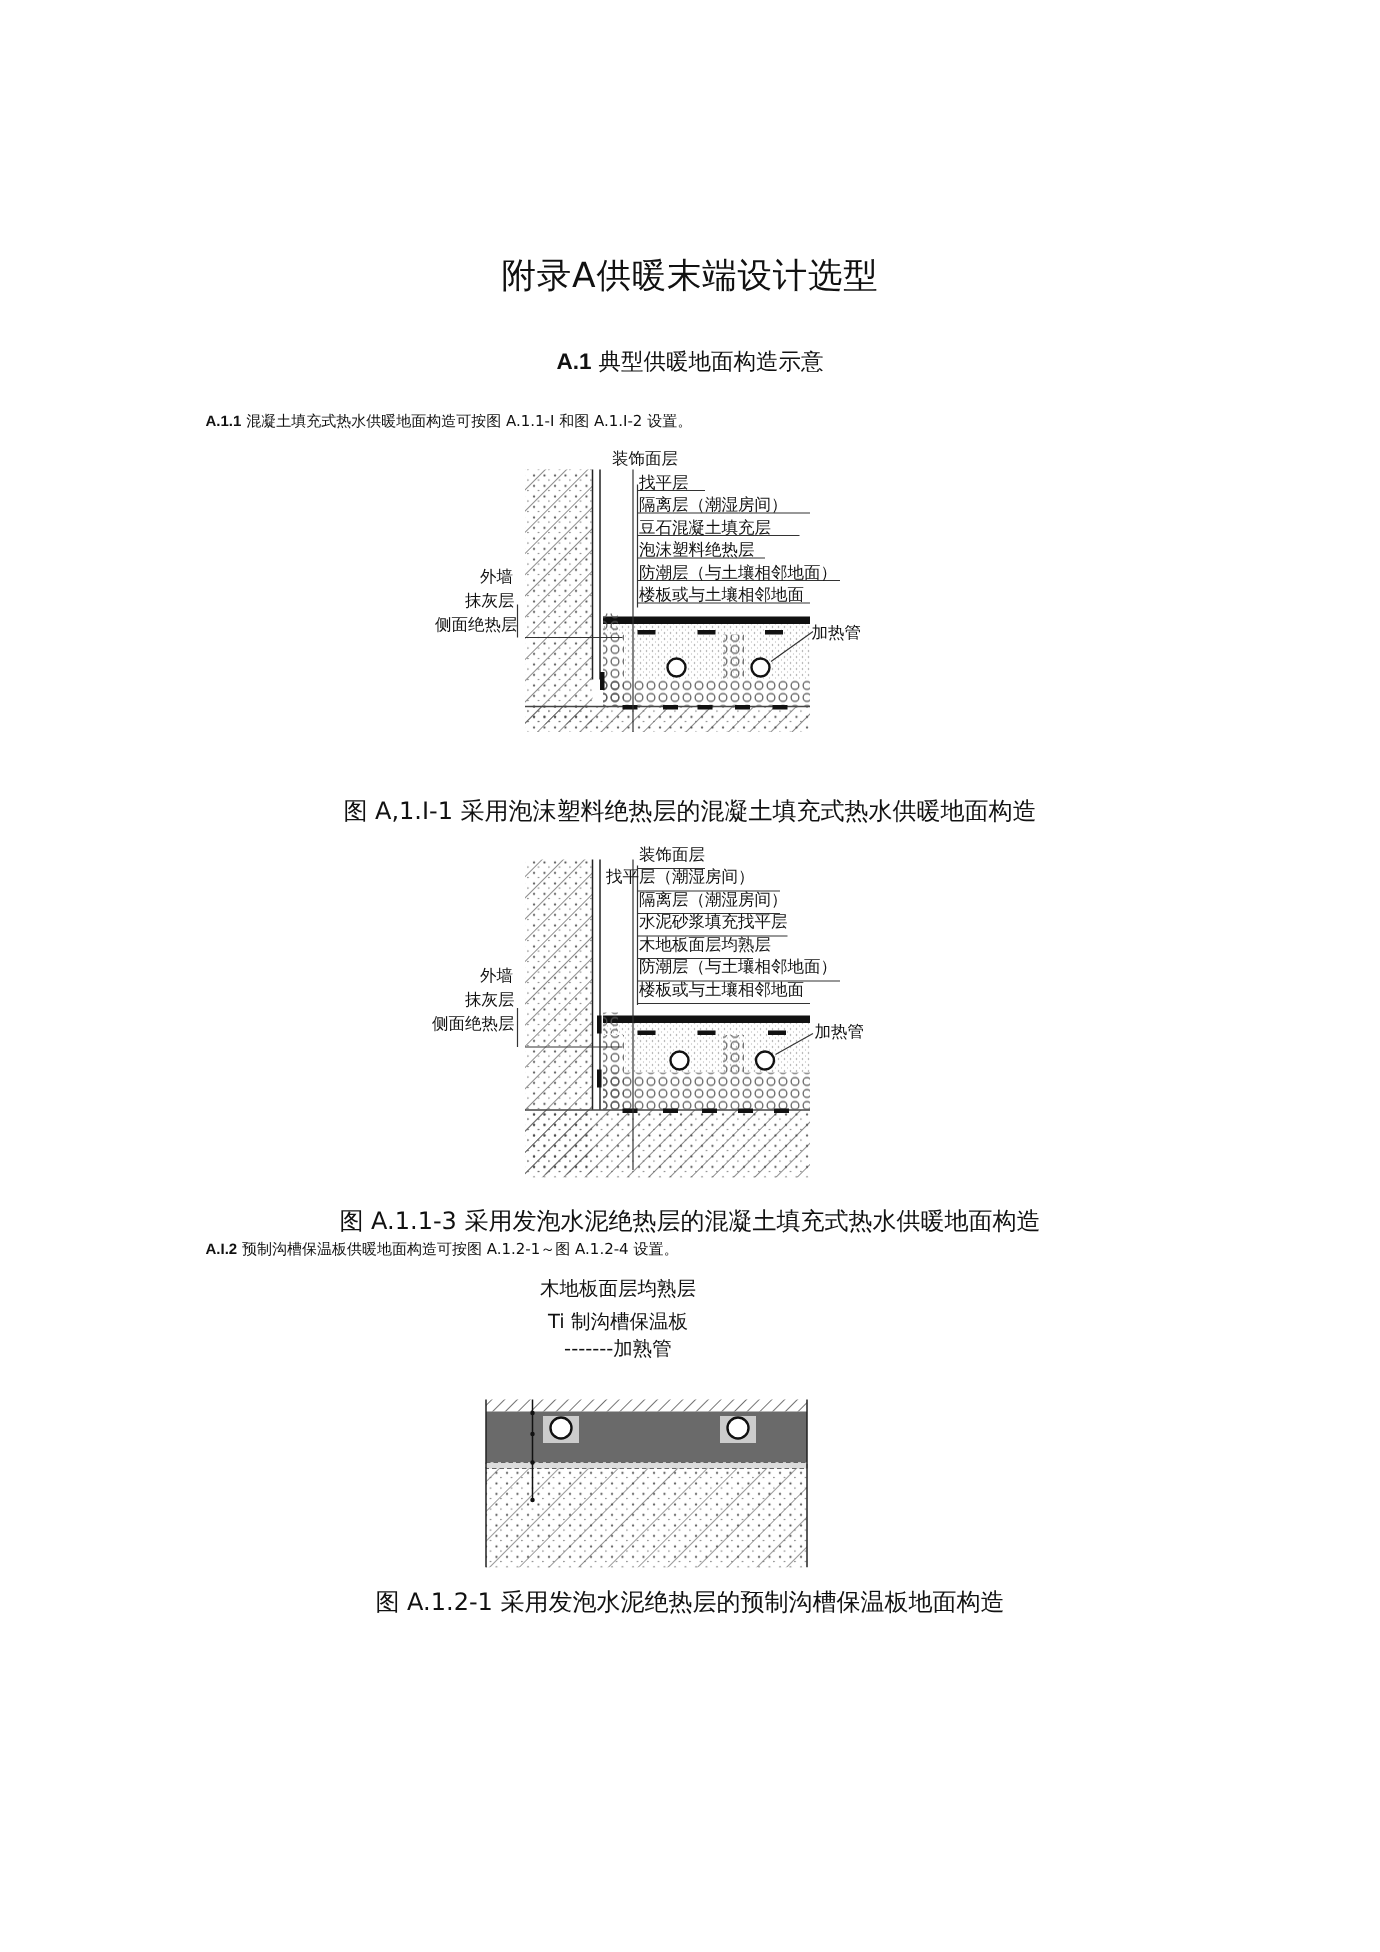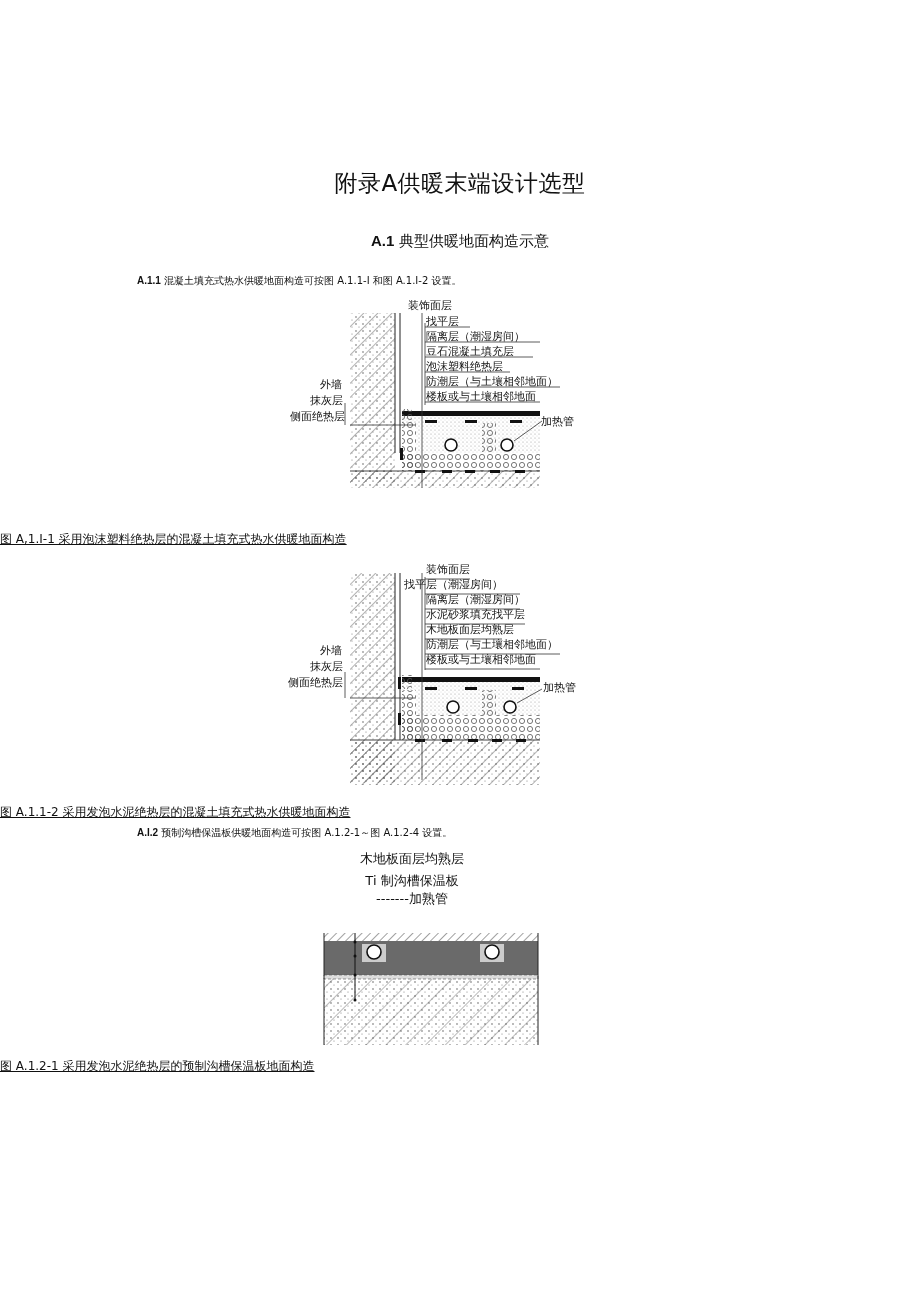--- a/index.html
+++ b/index.html
@@ -5,21 +5,21 @@
   html, body { margin:0; padding:0; background:#fff; }
   body { width:920px; height:1301px; position:relative; overflow:hidden;
          font-family:"DejaVu Sans","Liberation Sans",sans-serif; color:#111; }
   .abs { position:absolute;margin-top:25px; }
   .title { left:0; width:920px; top:143px; text-align:center; font-size:23px; letter-spacing:0.5px; }
   .sec { left:0; width:920px; top:207px; text-align:center; font-size:15px; }
   .sec b, .para b { font-family:"Liberation Sans",sans-serif; font-weight:bold; }
   .para { font-size:10px; }
   .p1 { left:137px; top:249px; }
   .p2 { left:137px; top:801px; }
-  .cap { left:0; width:920px; text-align:left; font-size:12px;text-decoration:underline; }
+  .cap { left:0; width:920px; text-align:center; font-size:16px; }
   .cap1 { top:506px; }
   .cap2 { top:779px; }
   .cap3 { top:1033px; }
   .lbl { font-size:11px; white-space:nowrap; }
   .top3 { font-size:13px; left:0; width:824px; text-align:center; }
 </style>
 </head>
 <body>
 
 <div class="abs title">附录A供暖末端设计选型</div>
@@ -168,21 +168,21 @@
 <div class="abs lbl" style="left:426px; top:567px;">隔离层（潮湿房间）</div>
 <div class="abs lbl" style="left:426px; top:582px;">水泥砂浆填充找平层</div>
 <div class="abs lbl" style="left:426px; top:597px;">木地板面层均熟层</div>
 <div class="abs lbl" style="left:426px; top:612px;">防潮层（与土壤相邻地面）</div>
 <div class="abs lbl" style="left:426px; top:627px;">楼板或与土壤相邻地面</div>
 <div class="abs lbl" style="left:320px; top:618px;">外墙</div>
 <div class="abs lbl" style="left:310px; top:634px;">抹灰层</div>
 <div class="abs lbl" style="left:288px; top:650px;">侧面绝热层</div>
 <div class="abs lbl" style="left:543px; top:655px;">加热管</div>
 
-<div class="abs cap cap2">图 A.1.1-2 采用发泡水泥绝热层的混凝土填充式热水供暖地面构造</div>
+<div class="abs cap cap2">图 A.1.1-3 采用发泡水泥绝热层的混凝土填充式热水供暖地面构造</div>
 
 <div class="abs para p2">
   <b>A.I.2</b>
   <span>预制沟槽保温板供暖地面构造可按图 A.1.2-1～图 A.1.2-4 设置。</span>
 </div>
 
 <div class="abs top3" style="top:825px;">木地板面层均熟层</div>
 <div class="abs top3" style="top:847px;">Ti 制沟槽保温板</div>
 <div class="abs top3" style="top:865px;">-------加熟管</div>
 

